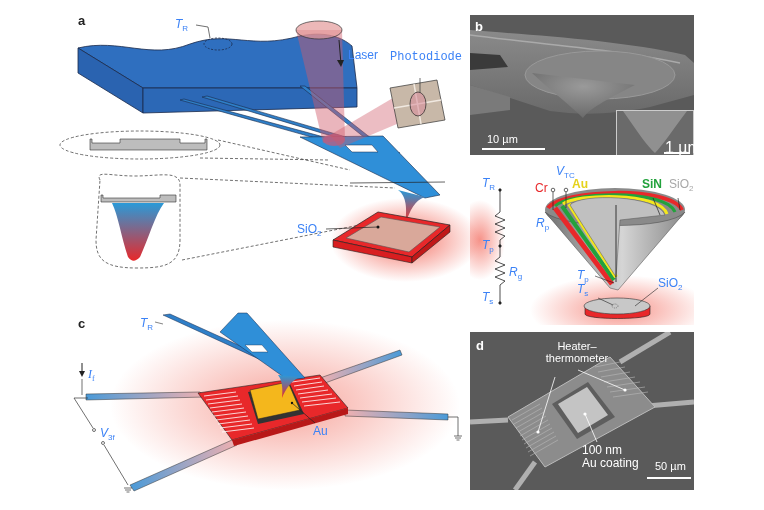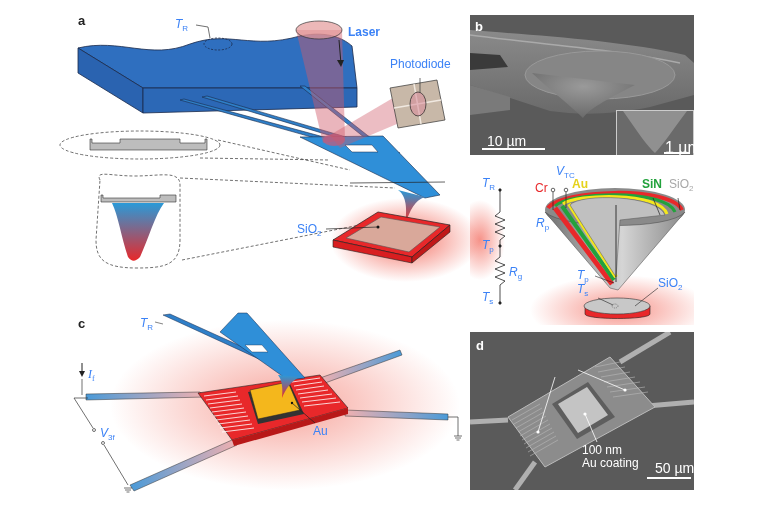--- a/index.html
+++ b/index.html
@@ -3,21 +3,21 @@
 <meta charset="utf-8">
 <style>
   html,body{margin:0;padding:0;background:#fff;}
   body{width:764px;height:510px;position:relative;overflow:hidden;font-family:"Liberation Sans",sans-serif;}
   .abs{position:absolute;}
   .panel-letter{font-family:"Liberation Sans",sans-serif;font-weight:bold;font-size:13px;color:#222;}
   .lbl{font-family:"Liberation Sans",sans-serif;font-size:12px;color:#3b82f6;white-space:nowrap;}
   .it{font-style:italic;}
   .sub{font-size:8px;vertical-align:-3px;font-style:normal;}
   .sem{background:#5a5a5a;}
-  .sem-text{color:#fff;font-family:"Liberation Sans",sans-serif;font-size:14px;white-space:nowrap;}
+  .sem-text{color:#fff;font-family:"Liberation Sans",sans-serif;font-size:11px;white-space:nowrap;}
   svg{position:absolute;left:0;top:0;}
 </style>
 </head>
 <body>
 
 <div>
   <svg width="764" height="510">
     <defs>
       <linearGradient id="tipGrad" x1="0" y1="0" x2="0" y2="1">
         <stop offset="0" stop-color="#2a9ad8"></stop>
@@ -143,22 +143,22 @@
       <line x1="124" y1="488" x2="132" y2="488"></line>
       <line x1="125" y1="490" x2="131" y2="490"></line>
       <line x1="126.5" y1="492" x2="129.5" y2="492"></line>
     </g>
     <line x1="82" y1="363" x2="82" y2="373" stroke="#222" stroke-width="1"></line>
     <path d="M79,371 L82,377 L85,371 Z" fill="#222"></path>
   </svg>
 
   <div class="abs panel-letter" style="left:78px;top:13px;">a</div>
   <div class="abs lbl it" style="left:175px;top:17px;"><span>T</span><span class="sub">R</span></div>
-  <div class="abs lbl" style="left:348px;top:25px;font-weight:bold;">Laser</div>
-  <div class="abs lbl" style="left:390px;top:57px;">Photodiode</div>
+  <div class="abs lbl" style="left:348px;top:48px;">Laser</div>
+  <div class="abs lbl" style="left:390px;top:50px;font-family:Liberation Mono, monospace;">Photodiode</div>
   <div class="abs lbl" style="left:297px;top:222px;"><span>SiO</span><span class="sub">2</span></div>
 
   <div class="abs panel-letter" style="left:78px;top:316px;">c</div>
   <div class="abs lbl it" style="left:140px;top:316px;"><span>T</span><span class="sub">R</span></div>
   <div class="abs lbl it" style="left:88px;top:367px;font-family:Liberation Serif, serif;"><span>I</span><span class="sub it">f</span></div>
   <div class="abs lbl it" style="left:100px;top:426px;"><span>V</span><span class="sub it">3f</span></div>
   <div class="abs lbl" style="left:313px;top:424px;">Au</div>
 </div>
 
 <div class="abs sem" style="left:470px;top:15px;width:224px;height:140px;overflow:hidden;">
@@ -281,19 +281,23 @@
     <path d="M82,72 L118,50 L145,85 L107,107 Z" fill="#5e5e5e"></path>
     <path d="M88,72 L117,55 L138,83 L108,101 Z" fill="#c4c4c4"></path>
     <line x1="115" y1="82" x2="127" y2="110" stroke="#fff" stroke-width="0.8"></line>
     <circle cx="115" cy="82" r="1.6" fill="#fff"></circle>
     <line x1="68" y1="100" x2="85" y2="45" stroke="#fff" stroke-width="0.8"></line>
     <circle cx="68" cy="100" r="1.6" fill="#fff"></circle>
     <line x1="155" y1="58" x2="108" y2="38" stroke="#fff" stroke-width="0.8"></line>
     <circle cx="155" cy="58" r="1.6" fill="#fff"></circle>
   </svg>
   <div class="abs panel-letter" style="left:6px;top:6px;color:#fff;">d</div>
+  <div class="abs sem-text" style="left:72px;top:8px;text-align:center;width:70px;line-height:12px;">
+    <div>Heater–</div>
+    <div>thermometer</div>
+  </div>
   <div class="abs sem-text" style="left:112px;top:112px;text-align:left;line-height:13px;font-size:12px;">
     <div>100 nm</div>
     <div>Au coating</div>
   </div>
   <div class="abs sem-text" style="left:185px;top:128px;">50 µm</div>
   <div class="abs" style="left:177px;top:145px;width:44px;height:2px;background:#fff;"></div>
 </div>
 
 </body></html>

